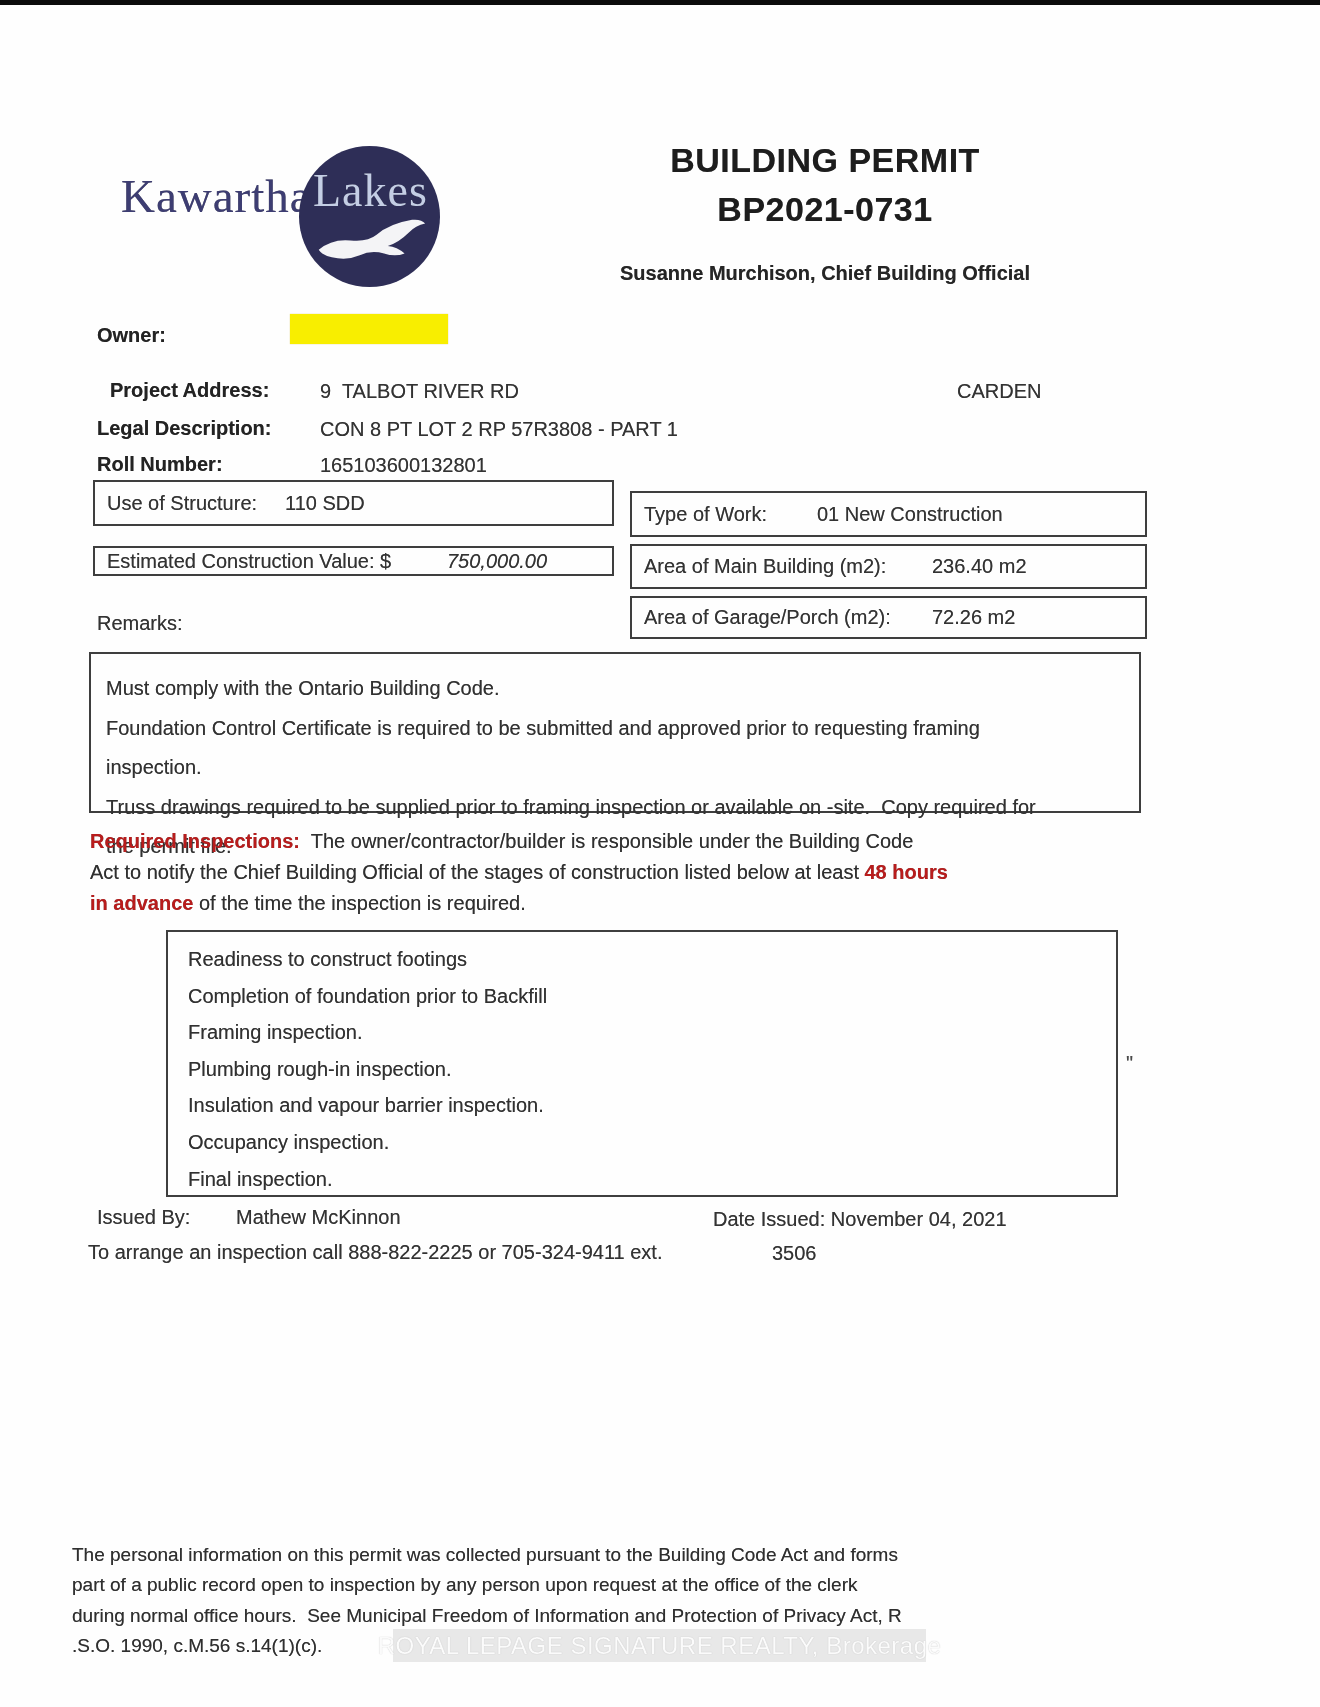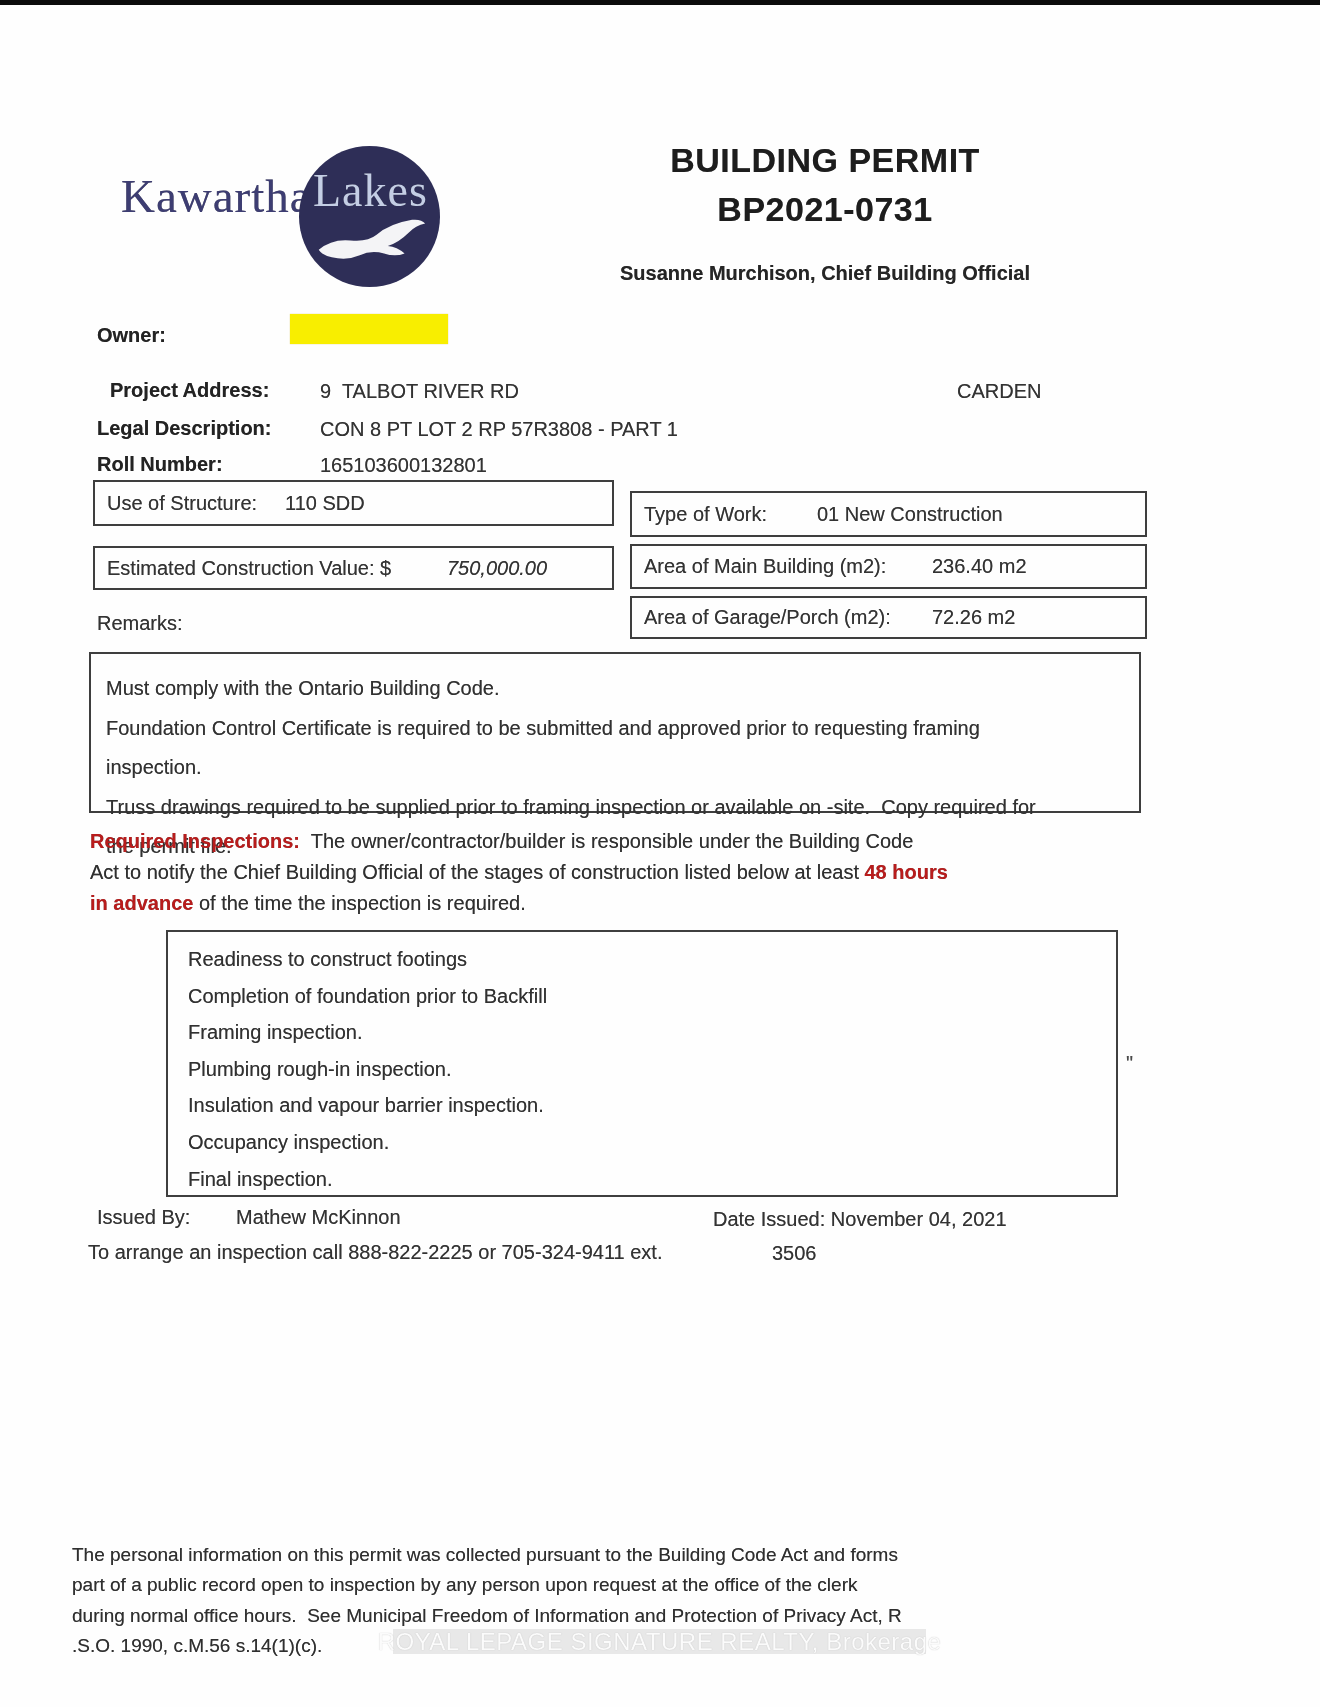--- a/index.html
+++ b/index.html
@@ -47,21 +47,21 @@
   .req-para .pline { font-size:20px; line-height:31px; color:#2f2f2f; white-space:pre; }
   .req-para .b { font-weight:700; color:#b91c1c; }
 
   .insp-box { position:absolute; left:166px; top:930px; width:952px; height:267px;
               border:2px solid #3f3f3f; padding:9px 0 0 20px; }
   .insp-box .item { font-size:20px; line-height:36.6px; color:#313131; white-space:pre; }
 
   .footer-para { position:absolute; left:72px; top:1540px; width:880px; }
   .footer-para .fline { font-size:19px; line-height:30.4px; color:#2f2f2f; white-space:pre; }
 
-  .watermark { position:absolute; left:393px; top:1629px; width:533px; height:25px;
+  .watermark { position:absolute; left:393px; top:1629px; width:533px; height:33px;
                background:#e8e8e8; color:#fbfbfb; font-size:24px; letter-spacing:.5px;
                display:flex; align-items:center; justify-content:center; white-space:pre;
                text-shadow:0 0 1px rgba(180,180,180,.9); }
 
   .stray { position:absolute; left:1126px; top:1052px; font-size:20px; color:#4a4a4a; }
 </style>
 </head>
 <body>
 
 <div class="sheet soft">
@@ -91,21 +91,21 @@
   <div class="abs lbl" style="left:97px; top:417px;">Legal Description:</div>
   <div class="abs val" style="left:320px; top:418px;">CON 8 PT LOT 2 RP 57R3808 - PART 1</div>
 
   <div class="abs lbl" style="left:97px; top:453px;">Roll Number:</div>
   <div class="abs val" style="left:320px; top:454px;">165103600132801</div>
 
   <div class="ibox" style="left:93px; top:480px; width:521px; height:46px;">
     <div class="in-lbl">Use of Structure:</div>
     <div class="in-val" style="left:190px;">110 SDD</div>
   </div>
-  <div class="ibox" style="left:93px; top:546px; width:521px; height:44px;">
+  <div class="ibox" style="left:93px; top:546px; width:521px; height:30px;">
     <div class="in-lbl">Estimated Construction Value: $</div>
     <div class="in-val" style="left:352px;font-style:italic;">750,000.00</div>
   </div>
 
   <div class="ibox" style="left:630px; top:491px; width:517px; height:46px;">
     <div class="in-lbl">Type of Work:</div>
     <div class="in-val" style="left:185px;">01 New Construction</div>
   </div>
   <div class="ibox" style="left:630px; top:544px; width:517px; height:45px;">
     <div class="in-lbl">Area of Main Building (m2):</div>

